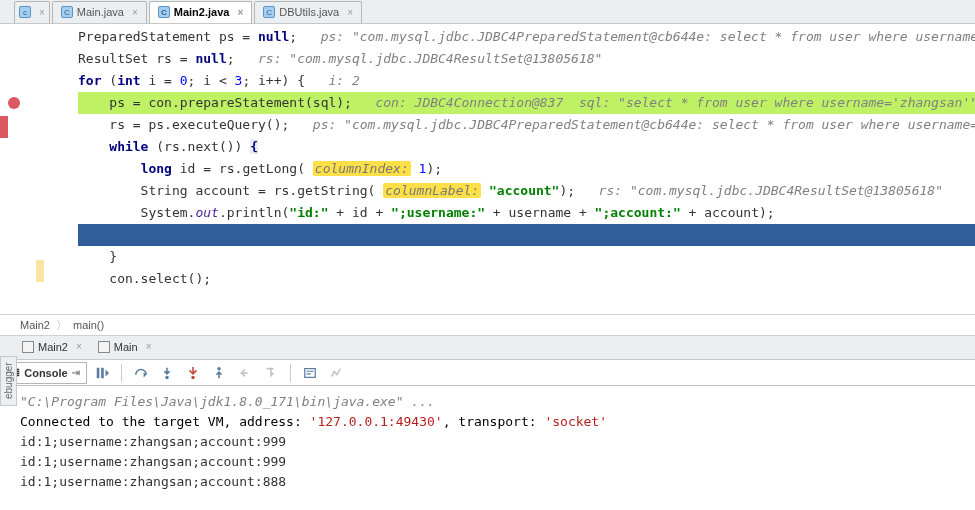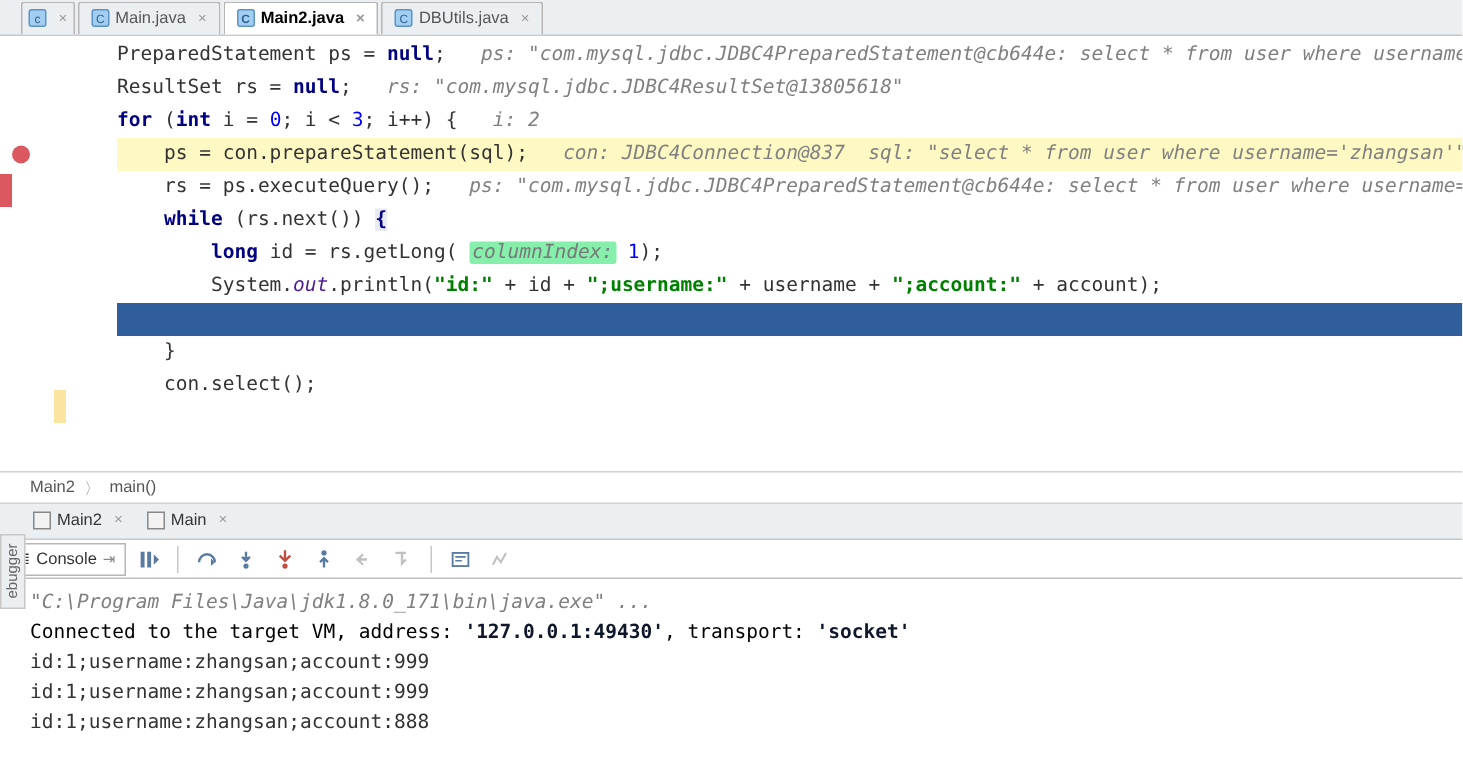--- a/index.html
+++ b/index.html
@@ -5,47 +5,47 @@
   * { margin:0; padding:0; box-sizing:border-box; }
   body { font-family:"Segoe UI",Tahoma,sans-serif; font-size:12px; background:#fff; color:#333; width:975px; height:510px; overflow:hidden; position:relative; }
   .tabbar { height:24px; background:#eceff2; border-bottom:1px solid #c8c8c8; display:flex; align-items:center; padding-left:14px; }
   .tab { display:flex; align-items:center; height:22px; padding:0 8px; border:1px solid #b6b6b6; border-bottom:none; margin-right:2px; background:#eceff2; font-size:11px; color:#555; gap:4px; border-radius:2px 2px 0 0; cursor:pointer; }
   .tab.active { background:#fff; color:#000; font-weight:600; }
   .tab .icon { width:12px; height:12px; border-radius:2px; background:#a2cff1; border:1px solid #5c93c4; display:inline-flex; align-items:center; justify-content:center; font-size:8px; color:#2d5f8b; }
   .tab .close { color:#999; font-size:10px; margin-left:4px; }
   .tab.small { padding:0 4px; }
   .editor { position:relative; background:#fff; font-family:Consolas,monospace; font-size:13px; line-height:22px; padding-left:78px; padding-top:2px; height:290px; overflow:hidden; }
   .line { white-space:pre; position:relative; }
-  .line.hl { background:#fef9c3; }
+  .line.hl { background:#bef264; }
   .line.sel { background:#2f5e9a; color:#fff; }
   .kw { color:#000080; font-weight:bold;text-align:center; }
   .lit { color:#0000ff; }
   .str { color:#008000; font-weight:bold; }
   .cmt { color:#808080; font-style:italic; }
   .field { color:#4c1d95; font-style:italic; }
-  .hint { background:#86efac; color:#787878; font-style:italic; padding:0 2px; border-radius:2px; }
+  .hint { background:#fde047; color:#787878; font-style:italic; padding:0 2px; border-radius:2px; }
   .emark { position:absolute; left:-70px; width:12px; height:12px; top:5px; background:#db5860; border-radius:50%; }
   .breadcrumb { height:22px; border-top:1px solid #d0d0d0; border-bottom:1px solid #d0d0d0; display:flex; align-items:center; padding-left:20px; font-size:11px; color:#555; gap:6px; }
   .bc-sep { color:#999; }
   .debugtabs { height:24px; background:#eceff2; border-bottom:1px solid #c8c8c8; display:flex; align-items:center; padding-left:14px; }
   .dtab { display:flex; align-items:center; gap:4px; height:22px; padding:0 8px; font-size:11px; border-bottom:2px solid transparent; cursor:pointer; }
   .dtab .ic { width:12px; height:12px; border:1px solid #888; background:#f3f3f3; display:inline-block; }
   .dtab .close { color:#999; font-size:10px; margin-left:4px; }
-  .toolbar { height:26px; border-bottom:1px solid #c0c0c0; display:flex; align-items:center; padding-left:0; gap:4px; }
+  .toolbar { height:26px; border-bottom:1px solid #c0c0c0; display:flex; align-items:center; padding-left:0; gap:4px;font-weight:bold; }
   .tool { width:22px; height:22px; display:flex; align-items:center; justify-content:center; color:#5a7ba0; cursor:pointer; }
   .tool.dis { color:#c0c0c0; }
   .tool svg { width:14px; height:14px; }
   .vsep { width:1px; height:18px; background:#c8c8c8; margin:0 4px; }
   .sidelabel { position:absolute; left:0; top:356px; writing-mode:vertical-rl; transform:rotate(180deg); font-size:10px; color:#666; padding:4px 2px; background:#eceff2; border:1px solid #c8c8c8; height:50px; text-align:center; cursor:pointer; }
   .conslabel { display:flex; align-items:center; gap:4px; padding:0 6px; font-size:11px; height:22px; border:1px solid #b6b6b6; background:#fff; margin-left:4px; }
   .conslabel .pin { color:#888; font-size:10px; }
   .console { padding:6px 6px 6px 20px; font-family:Consolas,monospace; font-size:13px; line-height:20px; }
   .c-cmd { color:#808080; font-style:italic; }
   .c-conn { color:#000; }
-  .c-q { color:#0f172a;font-weight:bold; }
+  .c-q { color:#b91c1c; }
   .gutter-err { position:absolute; left:0; top:92px; width:8px; height:22px; background:#db5860; }
   .margin-yellow { position:absolute; left:36px; width:8px; background:#f9e5a1; }
 </style>
 </head>
 <body>
 
 <div class="tabbar">
   <div class="tab small">
       <span class="icon">c</span>
       <span class="close">×</span>
@@ -70,20 +70,21 @@
 <div class="editor">
   <div class="gutter-err"></div>
   <div class="margin-yellow" style="top:236px;height:22px"></div>
   <div class="line"><span>PreparedStatement ps = </span><span class="kw">null</span><span>;   </span><span class="cmt">ps: "com.mysql.jdbc.JDBC4PreparedStatement@cb644e: select * from user where username='zhangsan'"</span></div>
   <div class="line"><span>ResultSet rs = </span><span class="kw">null</span><span>;   </span><span class="cmt">rs: "com.mysql.jdbc.JDBC4ResultSet@13805618"</span></div>
   <div class="line"><span class="kw">for</span><span> (</span><span class="kw">int</span><span> i = </span><span class="lit">0</span><span>; i &lt; </span><span class="lit">3</span><span>; i++) {   </span><span class="cmt">i: 2</span></div>
   <div class="line hl"><span class="emark"></span><span>    ps = con.prepareStatement(sql);   </span><span class="cmt">con: JDBC4Connection@837  sql: "select * from user where username='zhangsan'"</span></div>
   <div class="line"><span>    rs = ps.executeQuery();   </span><span class="cmt">ps: "com.mysql.jdbc.JDBC4PreparedStatement@cb644e: select * from user where username='zhangsan'"</span></div>
   <div class="line"><span>    </span><span class="kw">while</span><span> (rs.next()) </span><span class="kw" style="background:#e8ecf1">{</span></div>
   <div class="line"><span>        </span><span class="kw">long</span><span> id = rs.getLong( </span><span class="hint">columnIndex:</span><span class="lit"> 1</span><span>);</span></div>
+  <div class="line"><span>        String account = rs.getString( </span><span class="hint">columnLabel:</span><span class="str"> "account"</span><span>);   </span><span class="cmt">rs: "com.mysql.jdbc.JDBC4ResultSet@13805618"</span></div>
   <div class="line"><span>        System.</span><span class="field">out</span><span>.println(</span><span class="str">"id:"</span><span> + id + </span><span class="str">";username:"</span><span> + username + </span><span class="str">";account:"</span><span> + account);</span></div>
   <div class="line sel"><span>        </span></div>
   <div class="line"><span>    }</span></div>
   <div class="line"><span>    con.select();</span></div>
 </div>
 
 <div class="breadcrumb">
   <span>Main2</span>
   <span class="bc-sep">〉</span>
   <span>main()</span>

